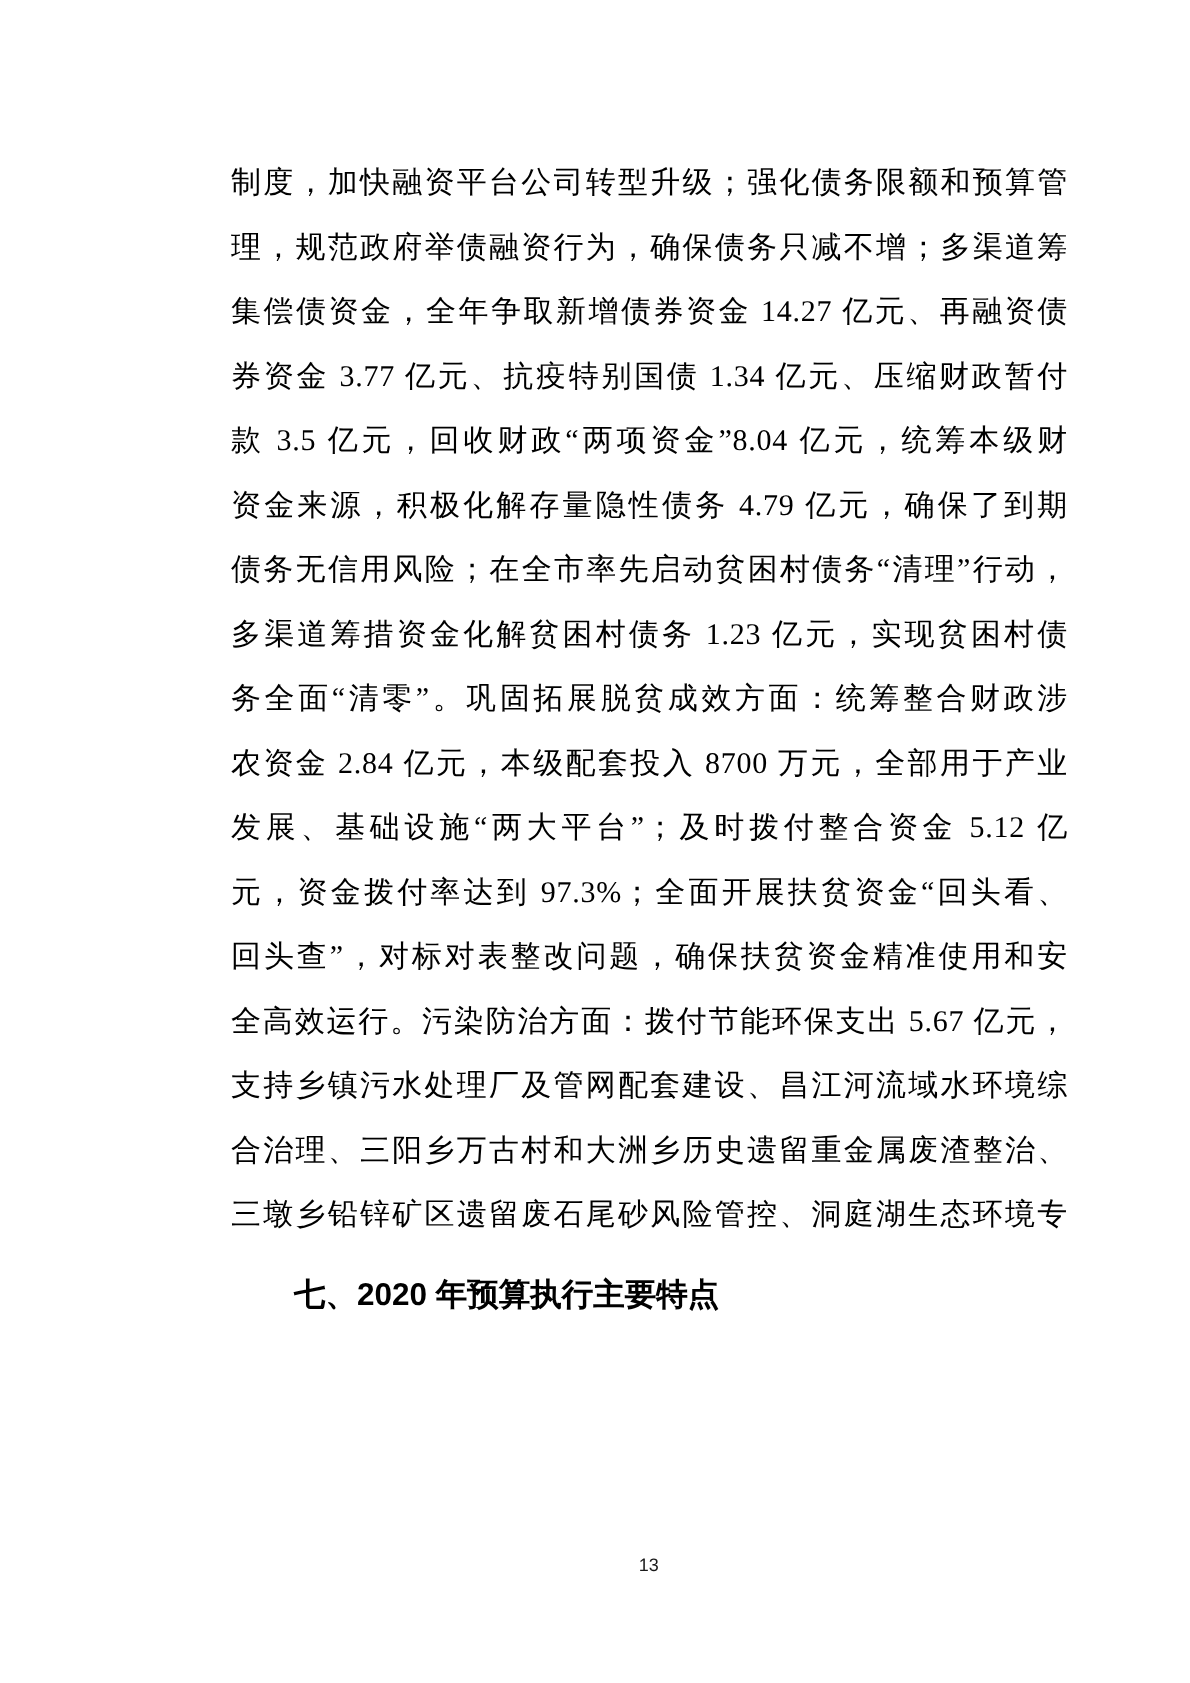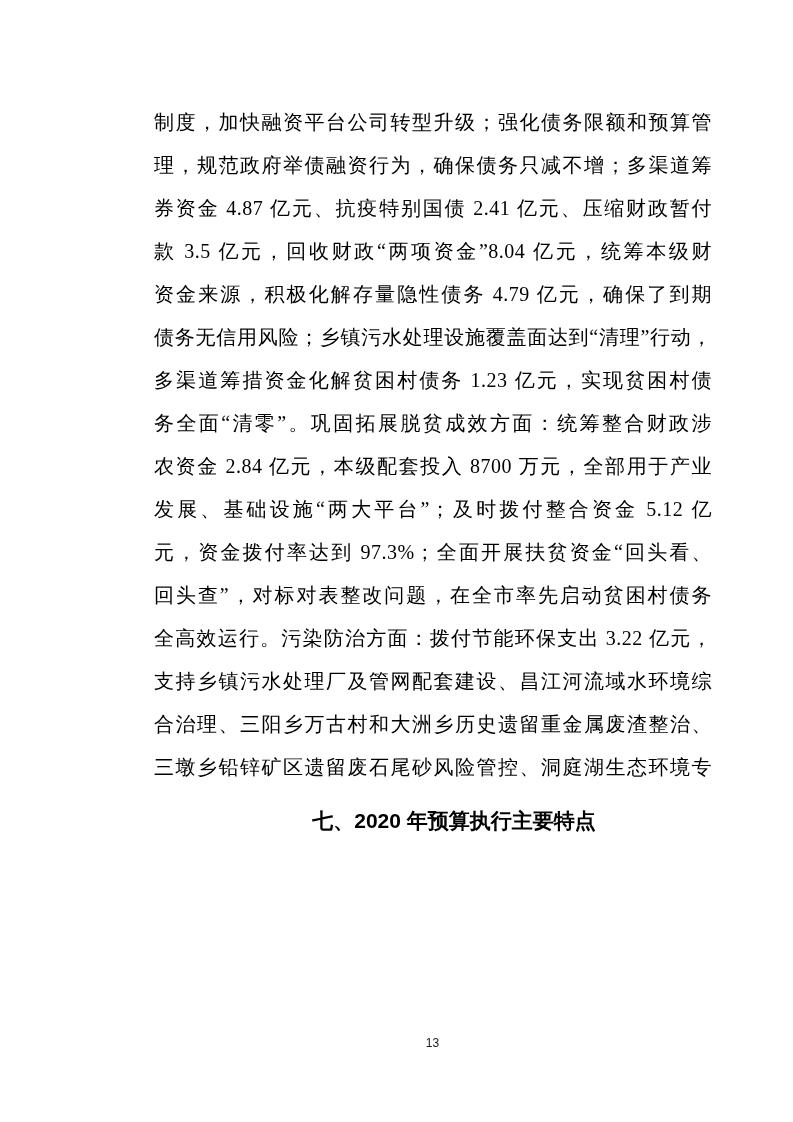--- a/index.html
+++ b/index.html
@@ -39,50 +39,50 @@
     white-space: normal;
   }
   .section-heading {
     margin-top: 10px;
     padding-left: 42px;
     font-family: "Liberation Sans", "DejaVu Sans", sans-serif;
     font-weight: bold;
     font-size: 21px;
     line-height: 43px;
     color: #000000;
-    text-align: center;
   }
   .page-footer {
     position: absolute;
     left: 0;
     top: 1036px;
     width: 100%;
     text-align: center;
     font-family: "Liberation Sans", "DejaVu Sans", sans-serif;
     font-size: 12px;
     color: #1a1a1a;
   }
 </style>
 </head>
 <body>
 
 <div class="page">
   <div class="content">
     <div class="para-line">制度，加快融资平台公司转型升级；强化债务限额和预算管</div>
     <div class="para-line">理，规范政府举债融资行为，确保债务只减不增；多渠道筹</div>
-    <div class="para-line">券资金 4.87 亿元、抗疫特别国债 2.41 亿元、压缩财政暂付</div>
+    <div class="para-line">集偿债资金，全年争取新增债券资金 14.27 亿元、再融资债</div>
+    <div class="para-line">券资金 3.77 亿元、抗疫特别国债 1.34 亿元、压缩财政暂付</div>
     <div class="para-line">款 3.5 亿元，回收财政“两项资金”8.04 亿元，统筹本级财</div>
     <div class="para-line">资金来源，积极化解存量隐性债务 4.79 亿元，确保了到期</div>
-    <div class="para-line">债务无信用风险；乡镇污水处理设施覆盖面达到“清理”行动，</div>
+    <div class="para-line">债务无信用风险；在全市率先启动贫困村债务“清理”行动，</div>
     <div class="para-line">多渠道筹措资金化解贫困村债务 1.23 亿元，实现贫困村债</div>
     <div class="para-line">务全面“清零”。巩固拓展脱贫成效方面：统筹整合财政涉</div>
     <div class="para-line">农资金 2.84 亿元，本级配套投入 8700 万元，全部用于产业</div>
     <div class="para-line">发展、基础设施“两大平台”；及时拨付整合资金 5.12 亿</div>
     <div class="para-line">元，资金拨付率达到 97.3%；全面开展扶贫资金“回头看、</div>
-    <div class="para-line">回头查”，对标对表整改问题，在全市率先启动贫困村债务</div>
-    <div class="para-line">全高效运行。污染防治方面：拨付节能环保支出 3.22 亿元，</div>
+    <div class="para-line">回头查”，对标对表整改问题，确保扶贫资金精准使用和安</div>
+    <div class="para-line">全高效运行。污染防治方面：拨付节能环保支出 5.67 亿元，</div>
     <div class="para-line">支持乡镇污水处理厂及管网配套建设、昌江河流域水环境综</div>
     <div class="para-line">合治理、三阳乡万古村和大洲乡历史遗留重金属废渣整治、</div>
     <div class="para-line">三墩乡铅锌矿区遗留废石尾砂风险管控、洞庭湖生态环境专</div>
     <div class="section-heading">七、2020 年预算执行主要特点</div>
   </div>
   <div class="page-footer">13</div>
 </div>
 
 </body></html>

